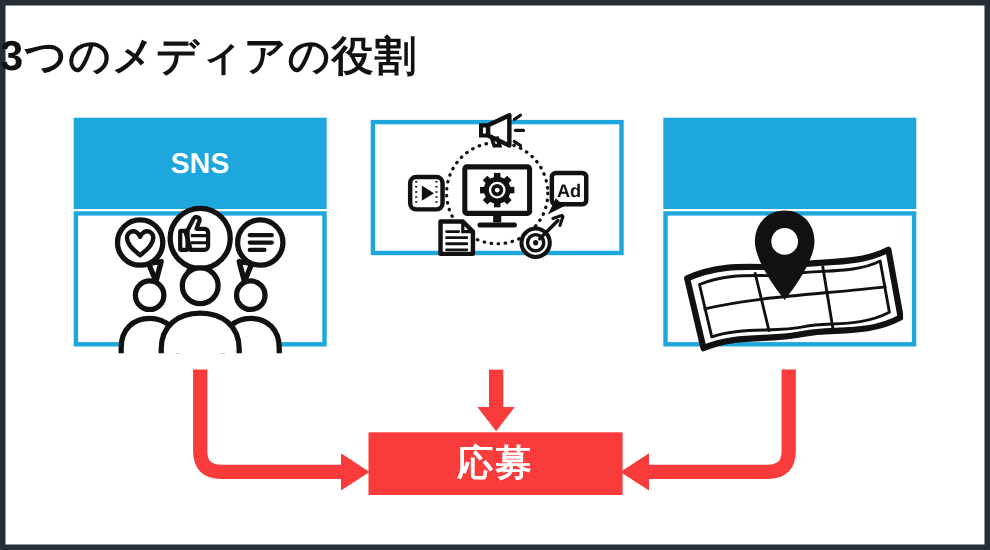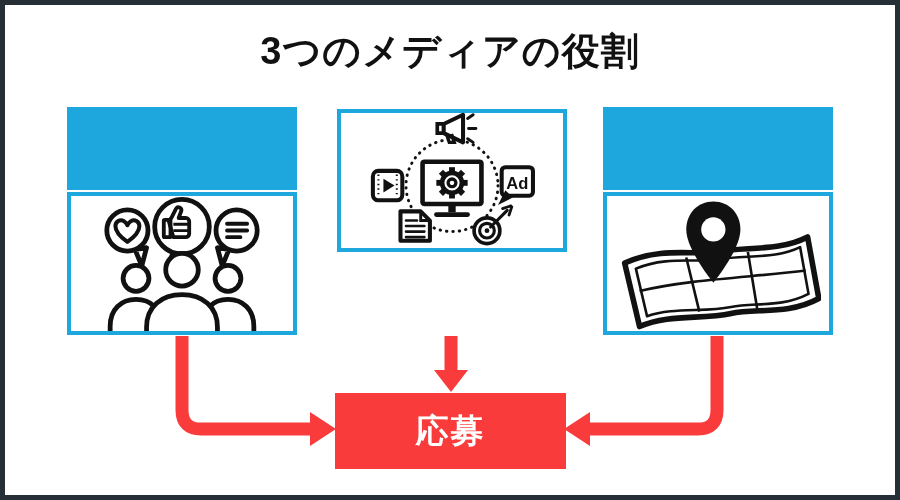--- a/index.html
+++ b/index.html
@@ -4,56 +4,57 @@
 <style>
   * { margin:0; padding:0; box-sizing:border-box; }
   html,body { background:#fff; }
   body { font-family:"Liberation Sans","DejaVu Sans",sans-serif; }
   .frame {
     position:relative; width:900px; height:500px; background:#ffffff;
     box-shadow: inset 0 0 0 5px #262e36; overflow:hidden;
   }
   .page-title {
     position:absolute; top:26px; left:0; width:900px;
-    text-align:center; font-size:38px; font-weight:800; color:#111;
+    text-align:left; font-size:38px; font-weight:800; color:#111;
     letter-spacing:1px;
   }
   .card { position:absolute; top:107px; width:230px; }
   .card.c1 { left:67px; }
   .card.c2 { left:337px; }
   .card.c3 { left:603px; }
   .card-head {
     height:83px; background:#1da7dc; color:#fff; text-align:center;
     display:flex; flex-direction:column; justify-content:center; gap:3px;
   }
   .card-title { font-size:26px; font-weight:800; line-height:1.05; }
   .card-sub { font-size:18px; font-weight:700; }
   .card-body {
-    margin-top:2px; height:143px; background:#fff;
+    margin-top:2px; height:123px; background:#fff;
     border:4px solid #1da7dc;
     display:flex; align-items:center; justify-content:center;
   }
   .arrows { position:absolute; left:0; top:0; width:900px; height:500px; pointer-events:none; }
   .result-box {
-    position:absolute; left:335px; top:393px; width:231px; height:76px;
+    position:absolute; left:335px; top:393px; width:231px; height:57px;
     background:#f93b3b; color:#fff;
     display:flex; align-items:center; justify-content:center;
     font-size:33px; font-weight:800; letter-spacing:2px;
   }
   svg text { font-family:"Liberation Sans","DejaVu Sans",sans-serif; }
 </style>
 </head>
 <body>
 
 <div class="frame">
 
   <div class="page-title">3つのメディアの役割</div>
 
   <section class="card c1">
     <header class="card-head">
+      <div class="card-title">SNS</div>
     </header>
     <div class="card-body">
       <svg width="182" height="136" viewBox="0 0 190 140">
         <g stroke="#111" fill="#fff" stroke-linejoin="round">
 
           <polygon points="46,55 53,72 58,53" stroke-width="5"></polygon>
           <polygon points="144,55 137,72 132,53" stroke-width="5"></polygon>
           <polygon points="86,57 79,77 101,59" stroke-width="5"></polygon>
 
           <circle cx="38" cy="35" r="21.5" stroke-width="5"></circle>

